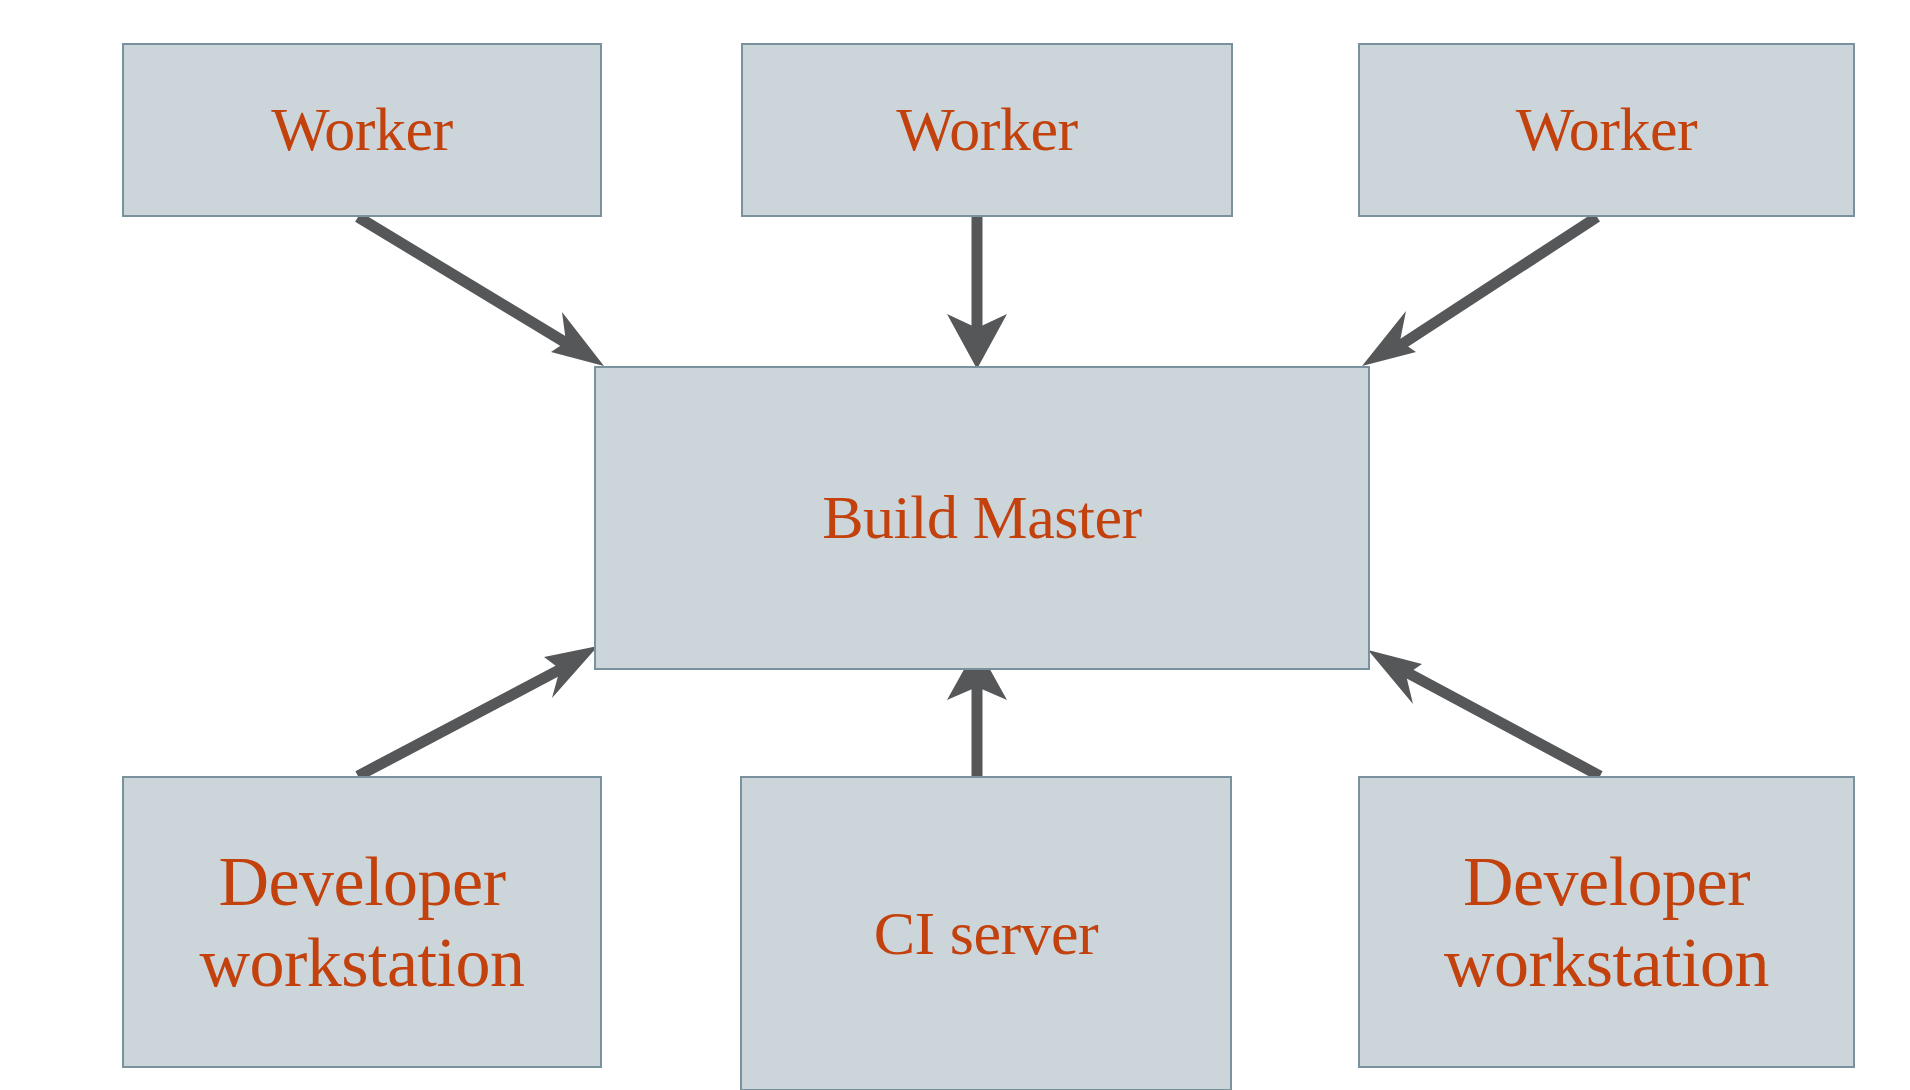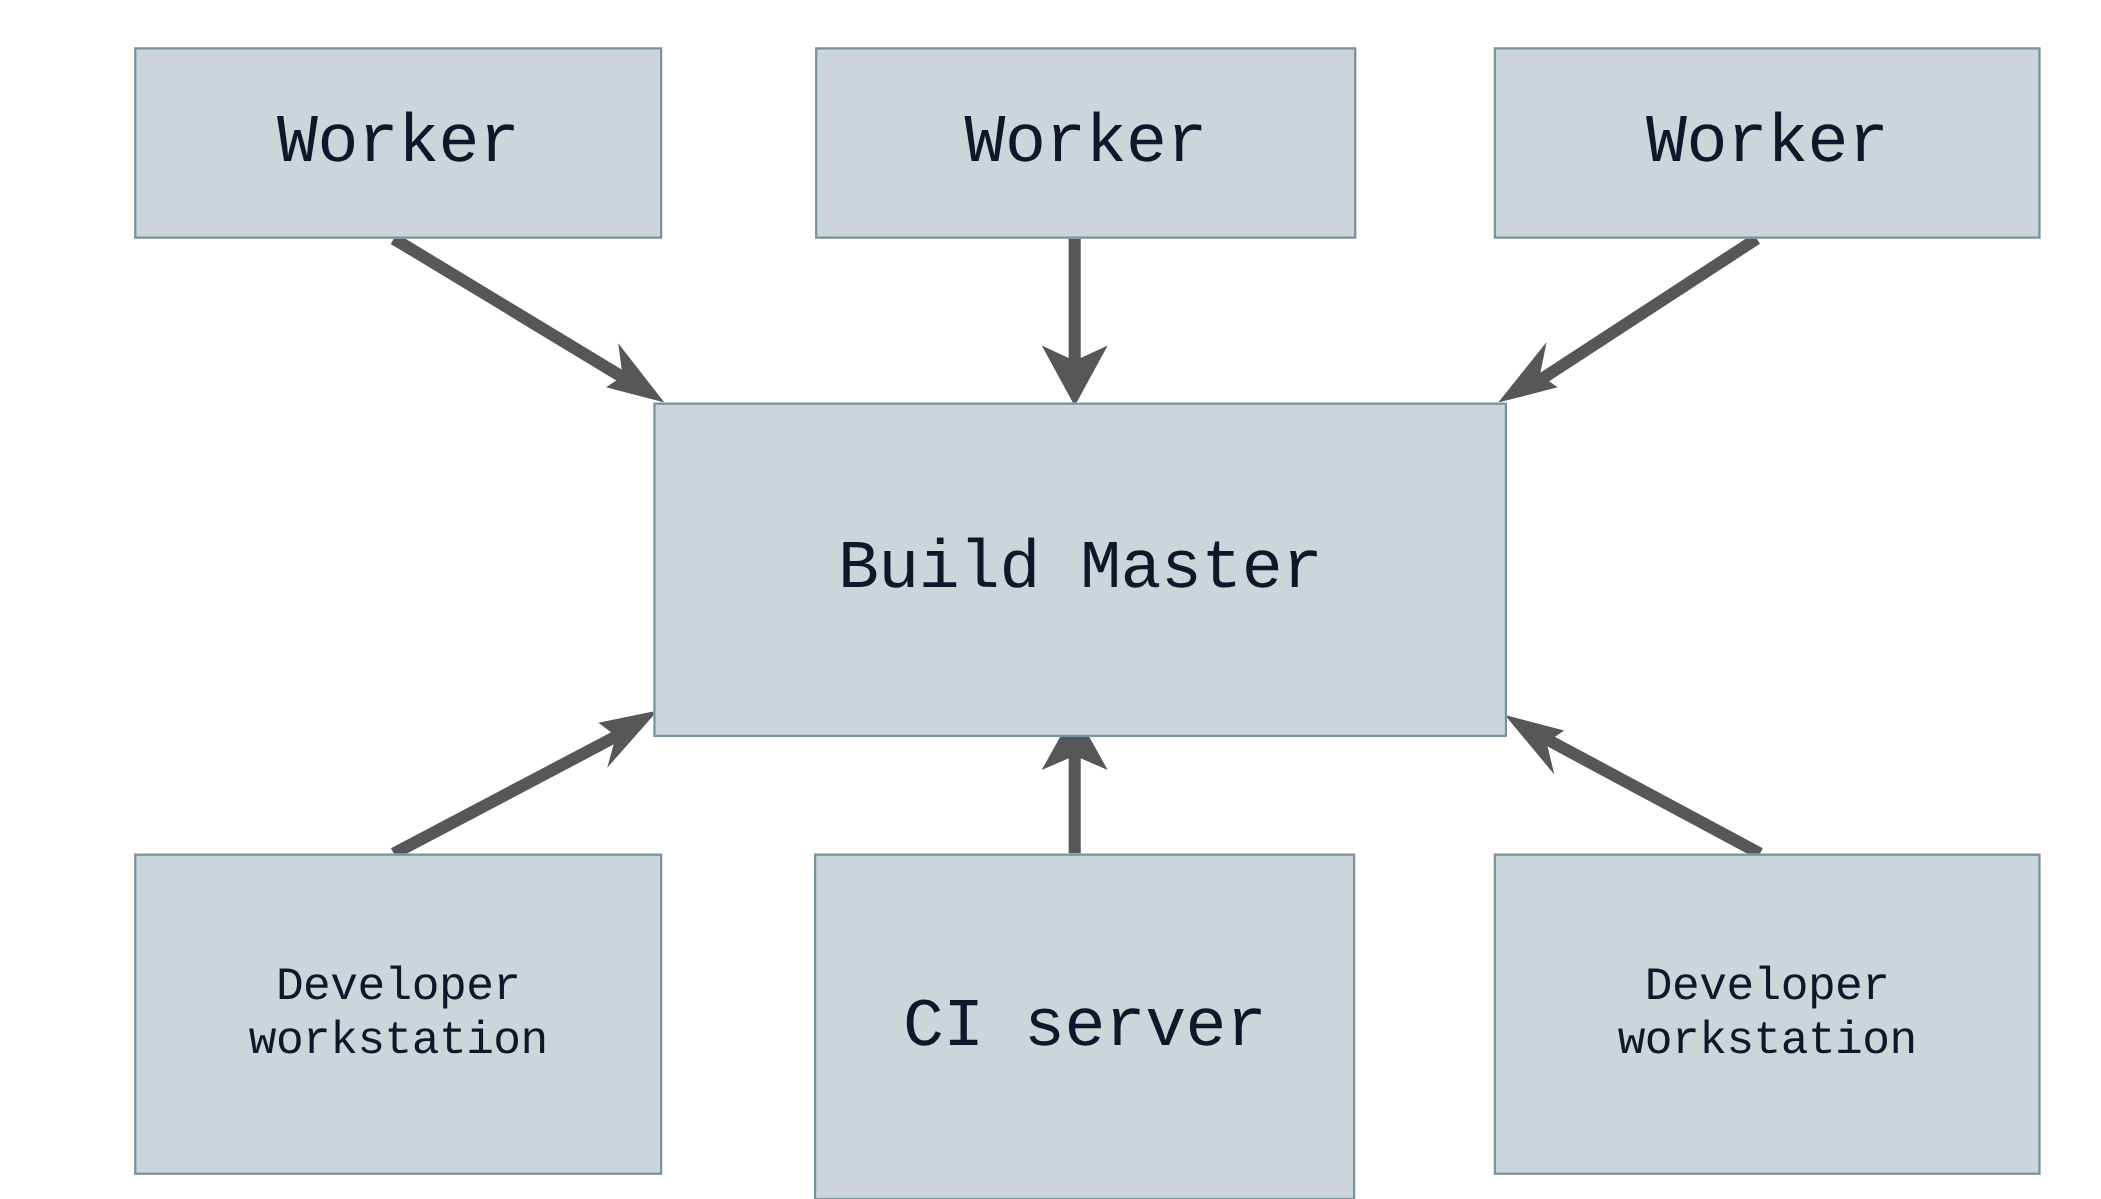--- a/index.html
+++ b/index.html
@@ -31,34 +31,34 @@
     box-sizing: border-box;
     background: #ccd6da;
     border: 2px solid #7a929e;
     display: flex;
     align-items: center;
     justify-content: center;
     text-align: center;
     z-index: 2;
   }
   .node-label {
-    color: #0f172a;
-    font-family: Liberation Mono, monospace;
+    color: #c2410c;
+    font-family: Liberation Serif, serif;
     font-weight: 400;
     line-height: 1.16;
     white-space: pre-line;
     letter-spacing: -0.5px;
   }
   .node-worker .node-label,
   .node-master .node-label,
   .node-ci .node-label {
     font-size: 62px;
   }
   .node-dev .node-label {
-    font-size: 42px;
+    font-size: 70px;
   }
   
   #node-worker-1 { left: 122px;  top: 43px;  width: 480px; height: 174px; }
   #node-worker-2 { left: 741px;  top: 43px;  width: 492px; height: 174px; }
   #node-worker-3 { left: 1358px; top: 43px;  width: 497px; height: 174px; }
   #node-build-master { left: 594px; top: 366px; width: 776px; height: 304px; }
   #node-dev-workstation-left  { left: 122px;  top: 776px; width: 480px; height: 292px; }
   #node-ci-server             { left: 740px;  top: 776px; width: 492px; height: 315px; }
   #node-dev-workstation-right { left: 1358px; top: 776px; width: 497px; height: 292px; }
 </style>

